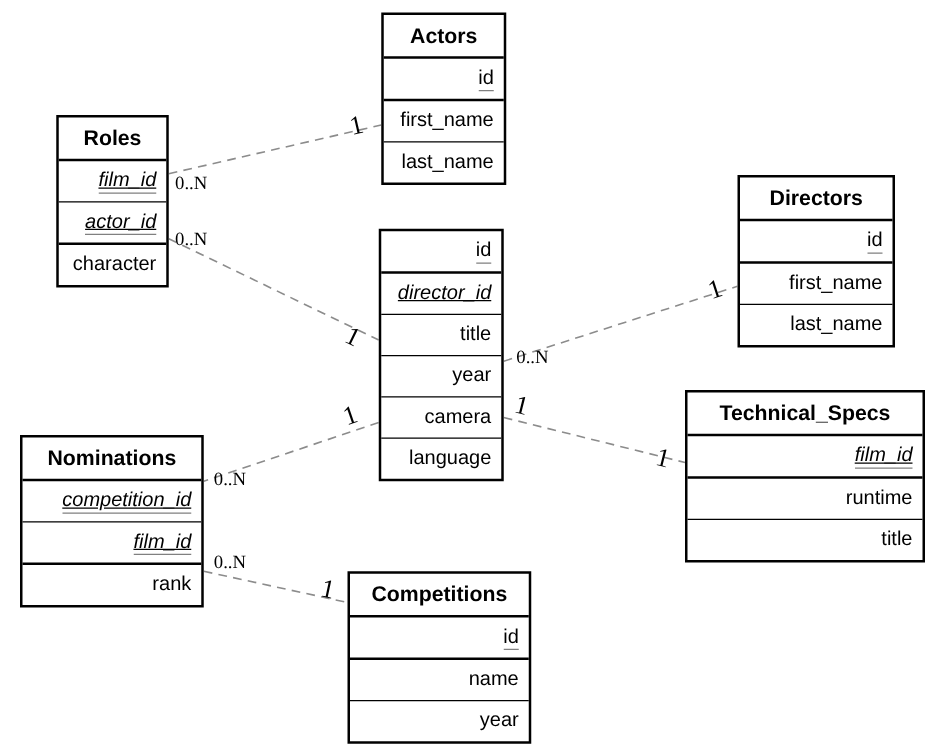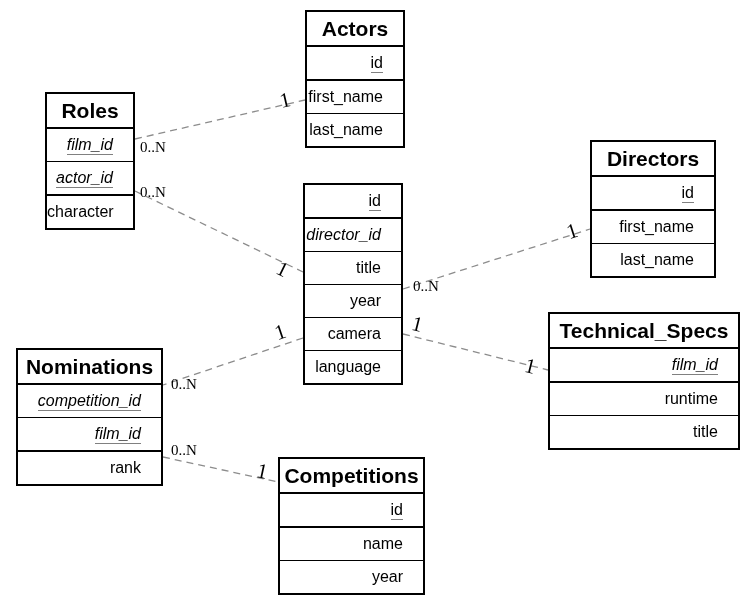--- a/index.html
+++ b/index.html
@@ -17,37 +17,37 @@
     position: absolute;
     box-sizing: border-box;
     background: #ffffff;
     border: 2px solid #000000;
     color: #000000;
   }
   .entity-title {
     height: 33px; line-height: 33px;
     text-align: center;
     font-weight: bold;
-    font-size: 21px;
+    font-size: 17px;
     border-bottom: 2px solid #000000;
     white-space: nowrap;
   }
   .row {
     height: 32px; line-height: 32px;
     text-align: right;
-    padding-right: 20px;
+    padding-right: 8px;
     font-size: 16px;
     border-bottom: 1px solid #000000;
     white-space: nowrap;
   }
   .row.thick { border-bottom-width: 2px; }
   .row:last-child { border-bottom: none; }
   .fname { display: inline-block; line-height: 19px; }
   .fname.u { border-bottom: 1px solid #808080; }
-  .fname.i { font-style: italic; }
+  .fname.i { font-style: italic; text-decoration: underline; }
 
   .card {
     position: absolute;
     font-family: "Liberation Serif", serif;
     color: #000000;
     line-height: 1;
     white-space: nowrap;
   }
   .card.n { font-size: 15px; }
   .card.one { font-size: 21px; }

